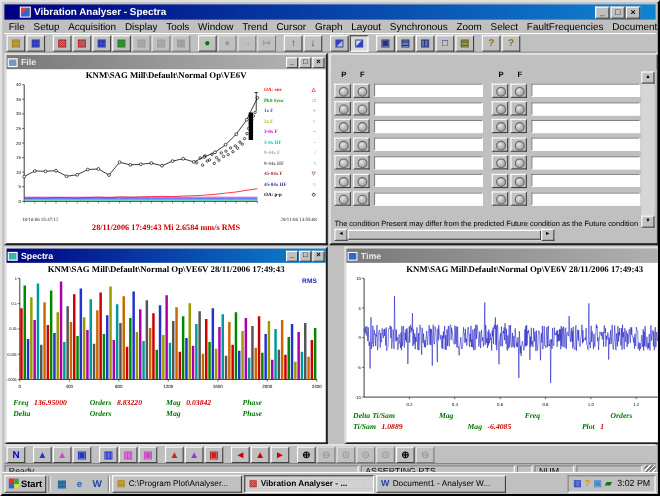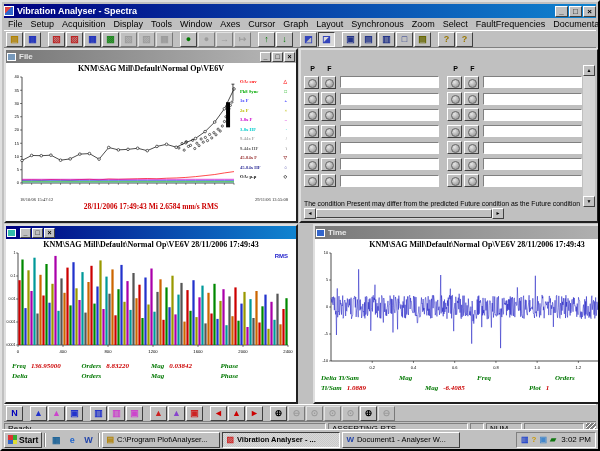--- a/index.html
+++ b/index.html
@@ -3,21 +3,21 @@
 <meta charset="utf-8">
 <style>
   html,body{margin:0;padding:0;background:#555;}
   *{box-sizing:border-box;}
   .screen{position:relative;width:600px;height:451px;background:#c0c0c0;
     font-family:"Liberation Sans",sans-serif;overflow:hidden;
     border:2px solid;border-color:#dfdfdf #000 #000 #dfdfdf;}
   
   .titlebar{position:absolute;top:2px;left:2px;right:2px;height:14px;
     background:linear-gradient(90deg,#000080,#1084d0);color:#fff;
-    display:flex;align-items:center;padding:0 0;font-size:9px;font-weight:bold;}
+    display:flex;align-items:center;padding:0 14px;font-size:9px;font-weight:bold;}
   .appicon{width:10px;height:10px;margin-right:3px;
     background:linear-gradient(135deg,#d44 40%,#36c 40%);border:1px solid #fff;}
   .tb-title{flex:1;white-space:nowrap;overflow:hidden;}
   .winbtn{width:13px;height:11px;margin-left:1px;background:#c0c0c0;color:#000;
     border:1px solid;border-color:#fff #404040 #404040 #fff;
     font-size:8px;line-height:9px;text-align:center;font-weight:bold;}
   .menubar{position:absolute;top:16px;left:2px;right:2px;height:12px;
     display:flex;align-items:center;font-size:9px;background:#c0c0c0;}
   .mitem{padding:0 4px;white-space:nowrap;}
   .toolbar{position:absolute;top:28px;left:2px;right:2px;height:18px;
@@ -138,21 +138,21 @@
   </div>
 
   <div class="menubar">
 
   <span class="mitem">File</span>
       <span class="mitem">Setup</span>
       <span class="mitem">Acquisition</span>
       <span class="mitem">Display</span>
       <span class="mitem">Tools</span>
       <span class="mitem">Window</span>
-      <span class="mitem">Axes</span>
+      <span class="mitem">Trend</span>
       <span class="mitem">Cursor</span>
       <span class="mitem">Graph</span>
       <span class="mitem">Layout</span>
       <span class="mitem">Synchronous</span>
       <span class="mitem">Zoom</span>
       <span class="mitem">Select</span>
       <span class="mitem">FaultFrequencies</span>
       <span class="mitem">Documentations</span>
     </div>
 
@@ -463,20 +463,21 @@
         <span class="sbtn">◄</span>
         <span class="sthumb"></span>
         <span class="sbtn">►</span>
       </div>
     </div>
   </div>
 
   <div class="child" style="left:2px;top:222px;width:294px;height:180px;">
     <div class="ctitle active">
       <span class="cicon" style="background:#33bbaa;"></span>
+      <span class="tb-title">Spectra</span>
       <span class="cbtn">_</span>
       <span class="cbtn">□</span>
       <span class="cbtn">×</span>
     </div>
     <div class="cbody">
       <div class="charttitle">KNM\SAG Mill\Default\Normal Op\VE6V 28/11/2006 17:49:43</div>
       <div class="rms">RMS</div>
       <svg id="spectra-svg" width="288" height="112" viewBox="0 0 288 112">
           <line x1="12" y1="4" x2="12" y2="96" stroke="#000" stroke-width="0.7"></line>
           <line x1="12" y1="96" x2="282" y2="96" stroke="#000" stroke-width="0.7"></line>

